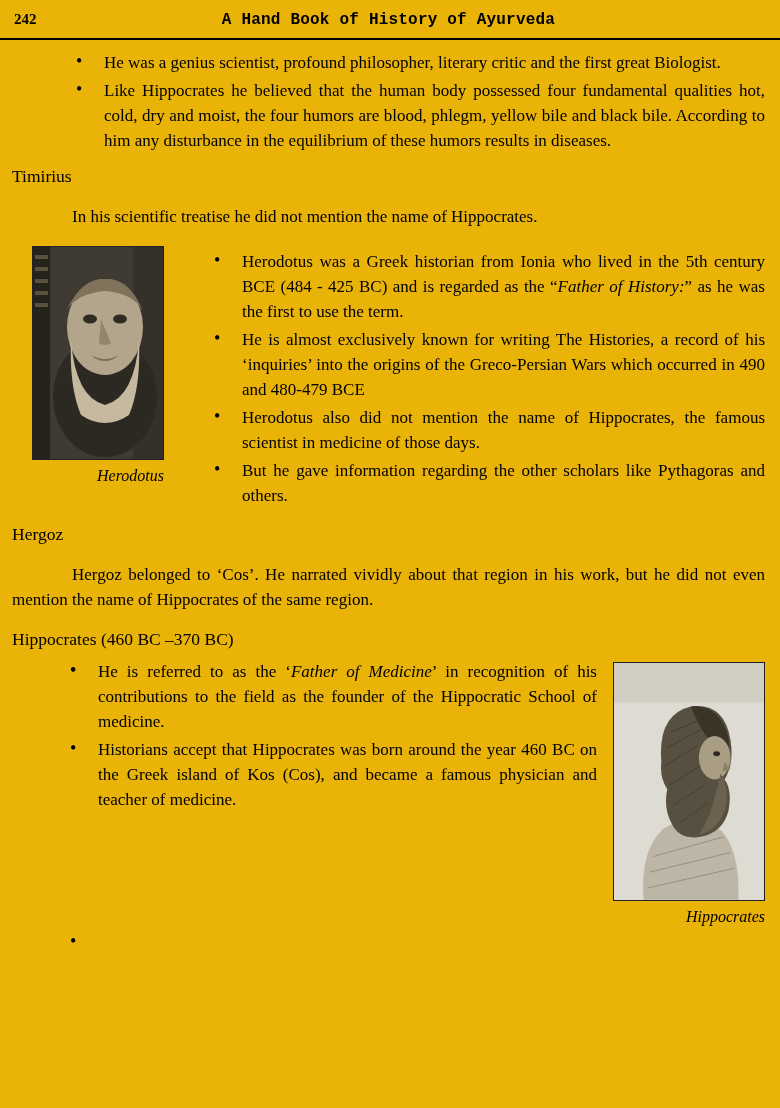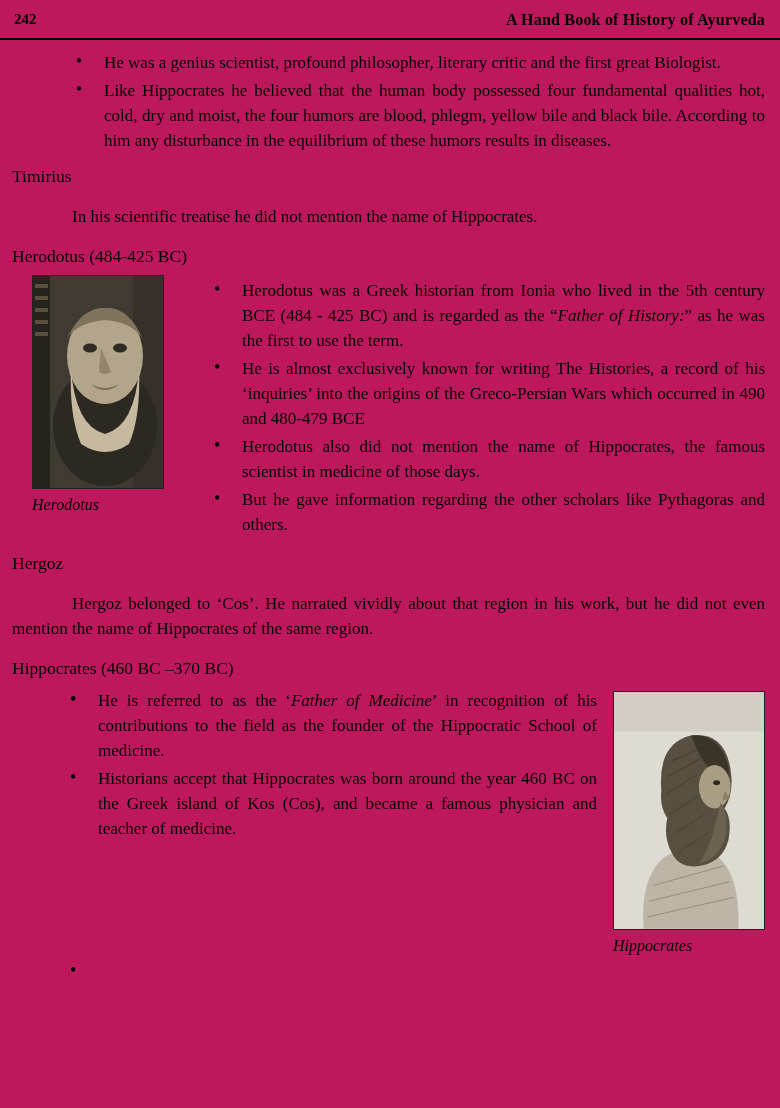--- a/index.html
+++ b/index.html
@@ -3,25 +3,25 @@
 <meta charset="utf-8">
 <style>
   * { margin:0; padding:0; box-sizing:border-box; }
   html,body { background:#ffffff; }
   body {
     width:780px; height:1108px;
     font-family:"Liberation Serif", serif;
     color:#000;
     overflow:hidden;
   }
-  .page { width:780px; height:1108px; padding:8px 15px 16px 12px; background:#be185d; }
+  .page { width:780px; height:1108px; padding:8px 15px 16px 12px; background:#eab308; }
 
   .page-header { position:relative; height:26px; }
   .page-number { position:absolute; left:2px; top:3px; font-weight:bold; font-size:15px; }
-  .book-title { display:block; text-align:right; font-weight:bold; font-size:16px; padding-top:3px; letter-spacing:.2px; }
+  .book-title { display:block; text-align:center; font-weight:bold; font-size:16px; padding-top:3px; letter-spacing:.2px;font-family:Liberation Mono, monospace; }
   .header-rule { border-top:2px solid #000; margin:4px -15px 10px -12px; }
 
   h2.section-heading { font-size:17.5px; font-weight:normal; margin:13px 0 5px 0; }
 
   p.body-para {
     font-size:17px; line-height:25px; text-align:justify;
     text-indent:60px; margin:17px 0;
   }
 
   ul.bullets { list-style:none; }
@@ -36,21 +36,21 @@
   }
   .intro-bullets { margin:6px 0 2px 58px; }
 
   .figure-row { display:flex; }
   .herodotus-row { gap:16px; margin:8px 0 4px 20px; }
   .herodotus-figure { flex:0 0 132px; width:132px; }
   .herodotus-bullets { flex:1; margin-left:28px; }
 
   .portrait-frame { border:1px solid #222; line-height:0; background:#444; }
   .portrait-frame svg { display:block; width:100%; height:auto; }
-  .caption { text-align:left; font-style:italic; font-size:16px; margin-top:7px; font-family:"Liberation Serif", serif; }
+  .caption { text-align:right; font-style:italic; font-size:16px; margin-top:7px; font-family:"Liberation Serif", serif; }
 
   .hippocrates-row { gap:16px; margin:6px 0 0 0; }
   .hippocrates-bullets { flex:1; margin-left:52px; }
   .hippocrates-figure { flex:0 0 152px; width:152px; margin-top:6px; }
   .hippocrates-figure .portrait-frame { background:#dedbd3; }
 
   .final-bullets { margin:4px 0 0 52px; }
 
   i.italic-seg { font-style:italic; }
 </style>
@@ -72,21 +72,20 @@
     </li>
     <li>
       <span class="marker">•</span>
       <span class="btext">Like Hippocrates he believed that the human body possessed four fundamental qualities hot, cold, dry and moist, the four humors are blood, phlegm, yellow bile and black bile.  According to him any disturbance in the equilibrium of these humors results in diseases.</span>
     </li>
   </ul>
 
   <h2 class="section-heading">Timirius</h2>
   <p class="body-para">In his scientific treatise he did not mention the name of Hippocrates.</p>
 
-  <h2 class="section-heading">Herodotus (484-425 BC)</h2>
 
   <div class="figure-row herodotus-row">
     <figure class="herodotus-figure">
       <div class="portrait-frame">
         <svg viewBox="0 0 130 212" xmlns="http://www.w3.org/2000/svg">
           <rect width="130" height="212" fill="#4a443a"></rect>
           <rect x="0" y="0" width="17" height="212" fill="#26221c"></rect>
           <rect x="2" y="8" width="13" height="4" fill="#5a523f"></rect>
           <rect x="2" y="20" width="13" height="4" fill="#5a523f"></rect>
           <rect x="2" y="32" width="13" height="4" fill="#5a523f"></rect>

